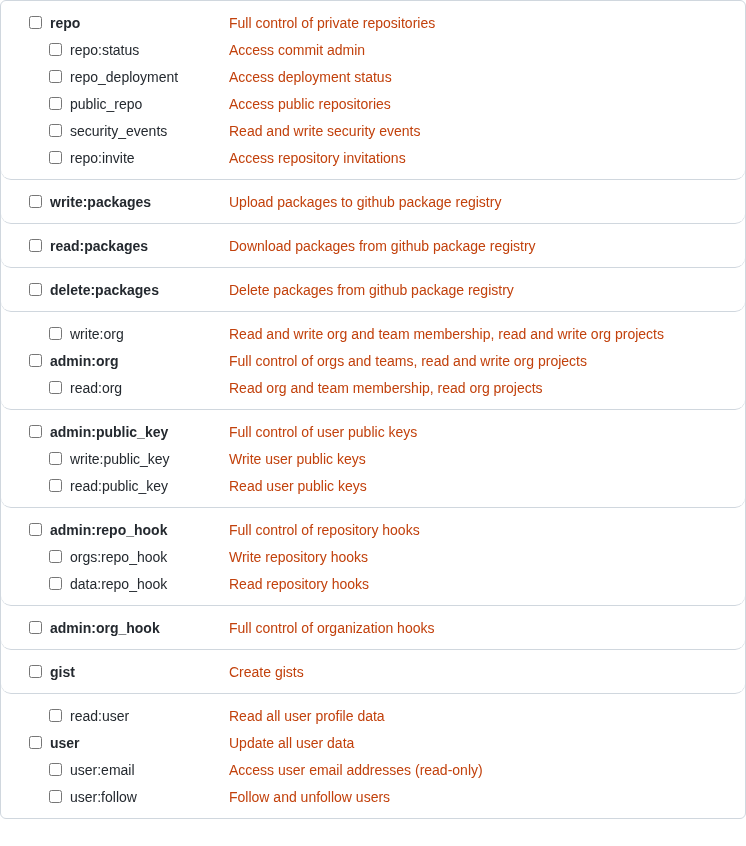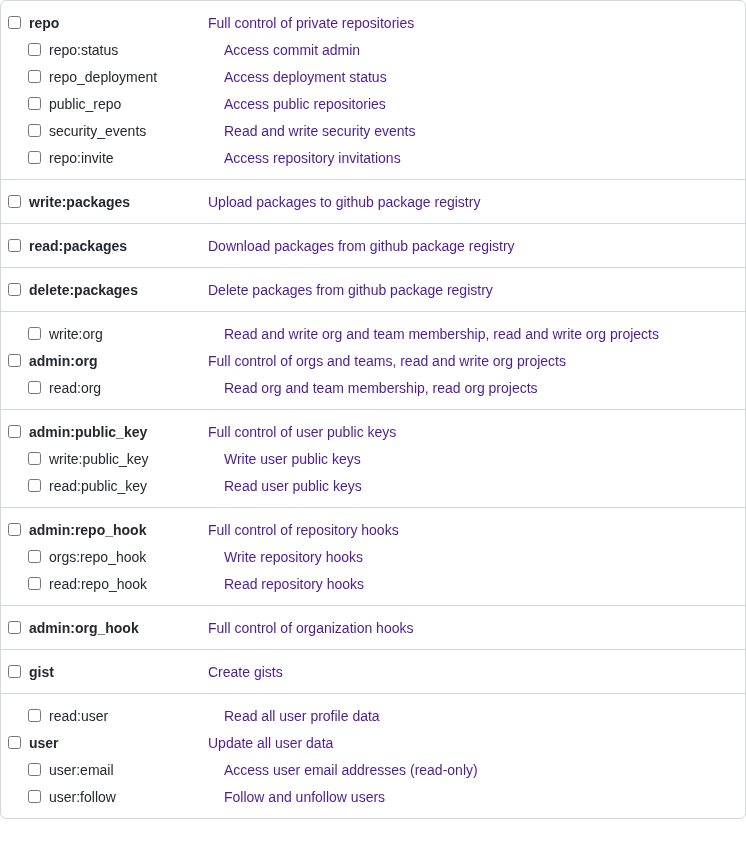--- a/index.html
+++ b/index.html
@@ -14,34 +14,34 @@
       background: #ffffff;
       width: 746px;
     }
     .scopes-container {
       border: 1px solid #d0d7de;
       border-radius: 6px;
       overflow: hidden;
     }
     .scope-group {
       border-bottom: 1px solid #d0d7de;
-      padding: 8px 7px;
+      padding: 8px 28px;
+      border-radius: 10px;
     }
     .scope-group:last-child {
       border-bottom: none;
     }
     .scope-row {
       display: flex;
       align-items: center;
       min-height: 27px;
       padding: 2px 0;
     }
     .scope-row.child {
       padding-left: 20px;
-      gap: 16px;
     }
     .scope-label-col {
       display: flex;
       align-items: center;
       width: 200px;
       flex-shrink: 0;
     }
     .scope-row.child .scope-label-col {
       width: 180px;
     }
@@ -52,21 +52,21 @@
       cursor: pointer;
       flex-shrink: 0;
     }
     .scope-name {
       color: #24292f;
     }
     .scope-name.parent {
       font-weight: 600;
     }
     .scope-desc {
-      color: #4c1d95;
+      color: #c2410c;
       flex: 1;
     }
   </style>
 </head>
 <body>
 
 <div class="scopes-container" id="scopes-root">
     <div class="scope-group">
       <div class="scope-row">
         <div class="scope-label-col">
@@ -195,21 +195,21 @@
       <div class="scope-row child">
         <div class="scope-label-col">
           <input type="checkbox" class="scope-checkbox" style="">
           <span class="scope-name">orgs:repo_hook</span>
         </div>
         <span class="scope-desc">Write repository hooks</span>
       </div>
       <div class="scope-row child">
         <div class="scope-label-col">
           <input type="checkbox" class="scope-checkbox" style="">
-          <span class="scope-name">read:repo_hook</span>
+          <span class="scope-name">data:repo_hook</span>
         </div>
         <span class="scope-desc">Read repository hooks</span>
       </div>
     </div>
     <div class="scope-group">
       <div class="scope-row">
         <div class="scope-label-col">
           <input type="checkbox" class="scope-checkbox" style="">
           <span class="scope-name parent">admin:org_hook</span>
         </div>

